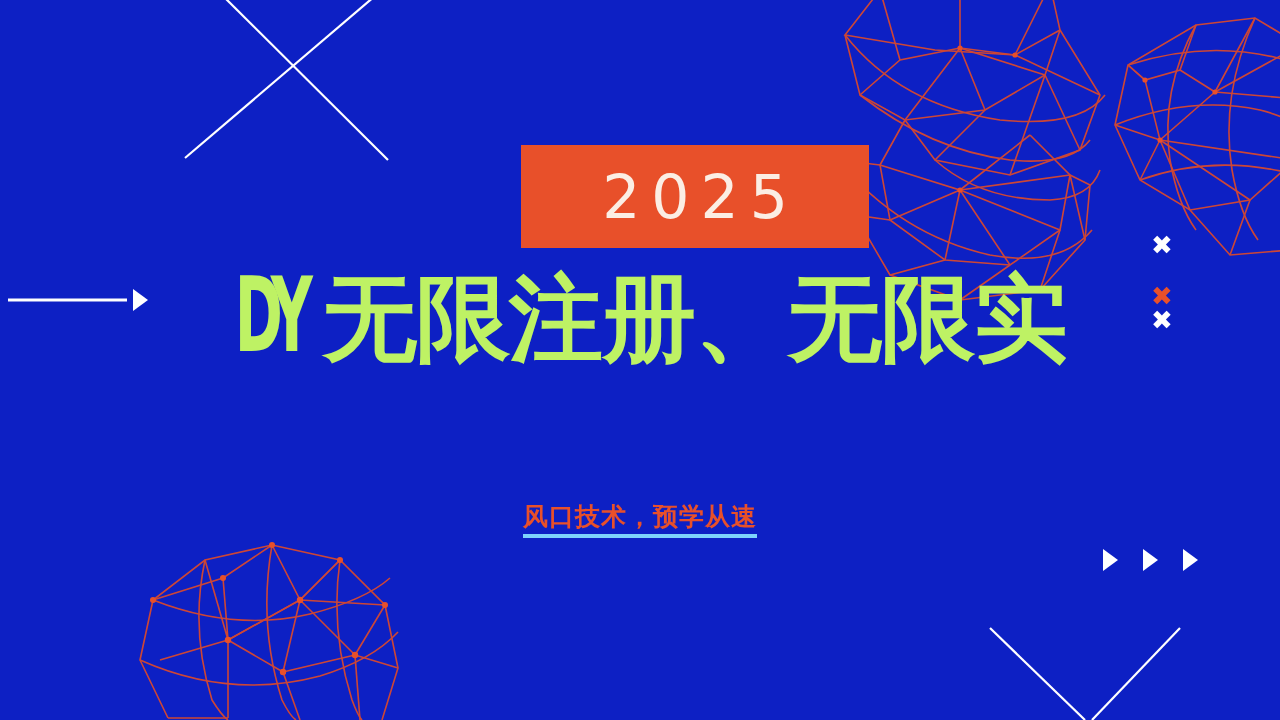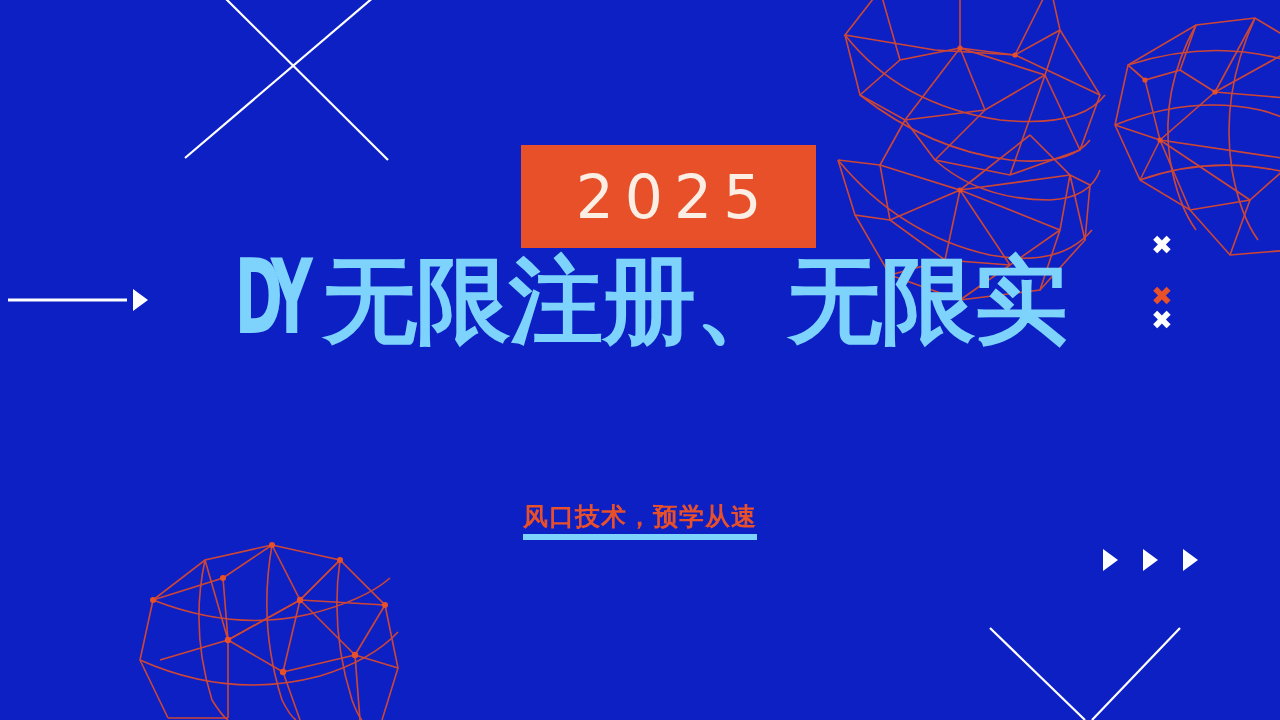--- a/index.html
+++ b/index.html
@@ -18,40 +18,40 @@
   
   .deco-layer {
     position:absolute; top:0; left:0;
     width:1280px; height:720px;
     pointer-events:none;
   }
   
   .year-badge {
     position:absolute;
     left:521px; top:145px;
-    width:295px; height:103px;
+    width:348px; height:103px;
     background:#E8502A;
     display:flex; align-items:center; justify-content:center;
   }
   .year-badge span {
     font-family:"DejaVu Sans", sans-serif;
     font-size:60px;
     font-weight:400;
     color:#FBEEE4;
     letter-spacing:11px;
     text-indent:11px;
     line-height:1;
   }
   
   .headline {
     position:absolute;
-    left:0; top:238px;
+    left:0; top:256px;
     width:1280px;
     text-align:center;
-    color:#7dd3fc;
+    color:#bef264;
   }
   .hl-line {
     display:block;
     white-space:nowrap;
     font-size:94px;
     line-height:118px;
     font-weight:700;
     letter-spacing:-1px;
   }
   .hl-line .lat {
@@ -73,21 +73,21 @@
     position:absolute;
     left:0; top:500px;
     width:1280px;
     text-align:center;
   }
   .subtitle span {
     font-family:"DejaVu Sans","Liberation Sans", sans-serif;
     font-size:25px;
     font-weight:600;
     color:#E8502A;
-    border-bottom:6px solid #7dd3fc;
+    border-bottom:4px solid #7dd3fc;
     padding-bottom:3px;
     letter-spacing:1px;
   }
   
   .xmark {
     position:absolute;
     font-family:"DejaVu Sans","Liberation Sans", sans-serif;
     font-weight:700;
     font-size:26px;
     line-height:1;

